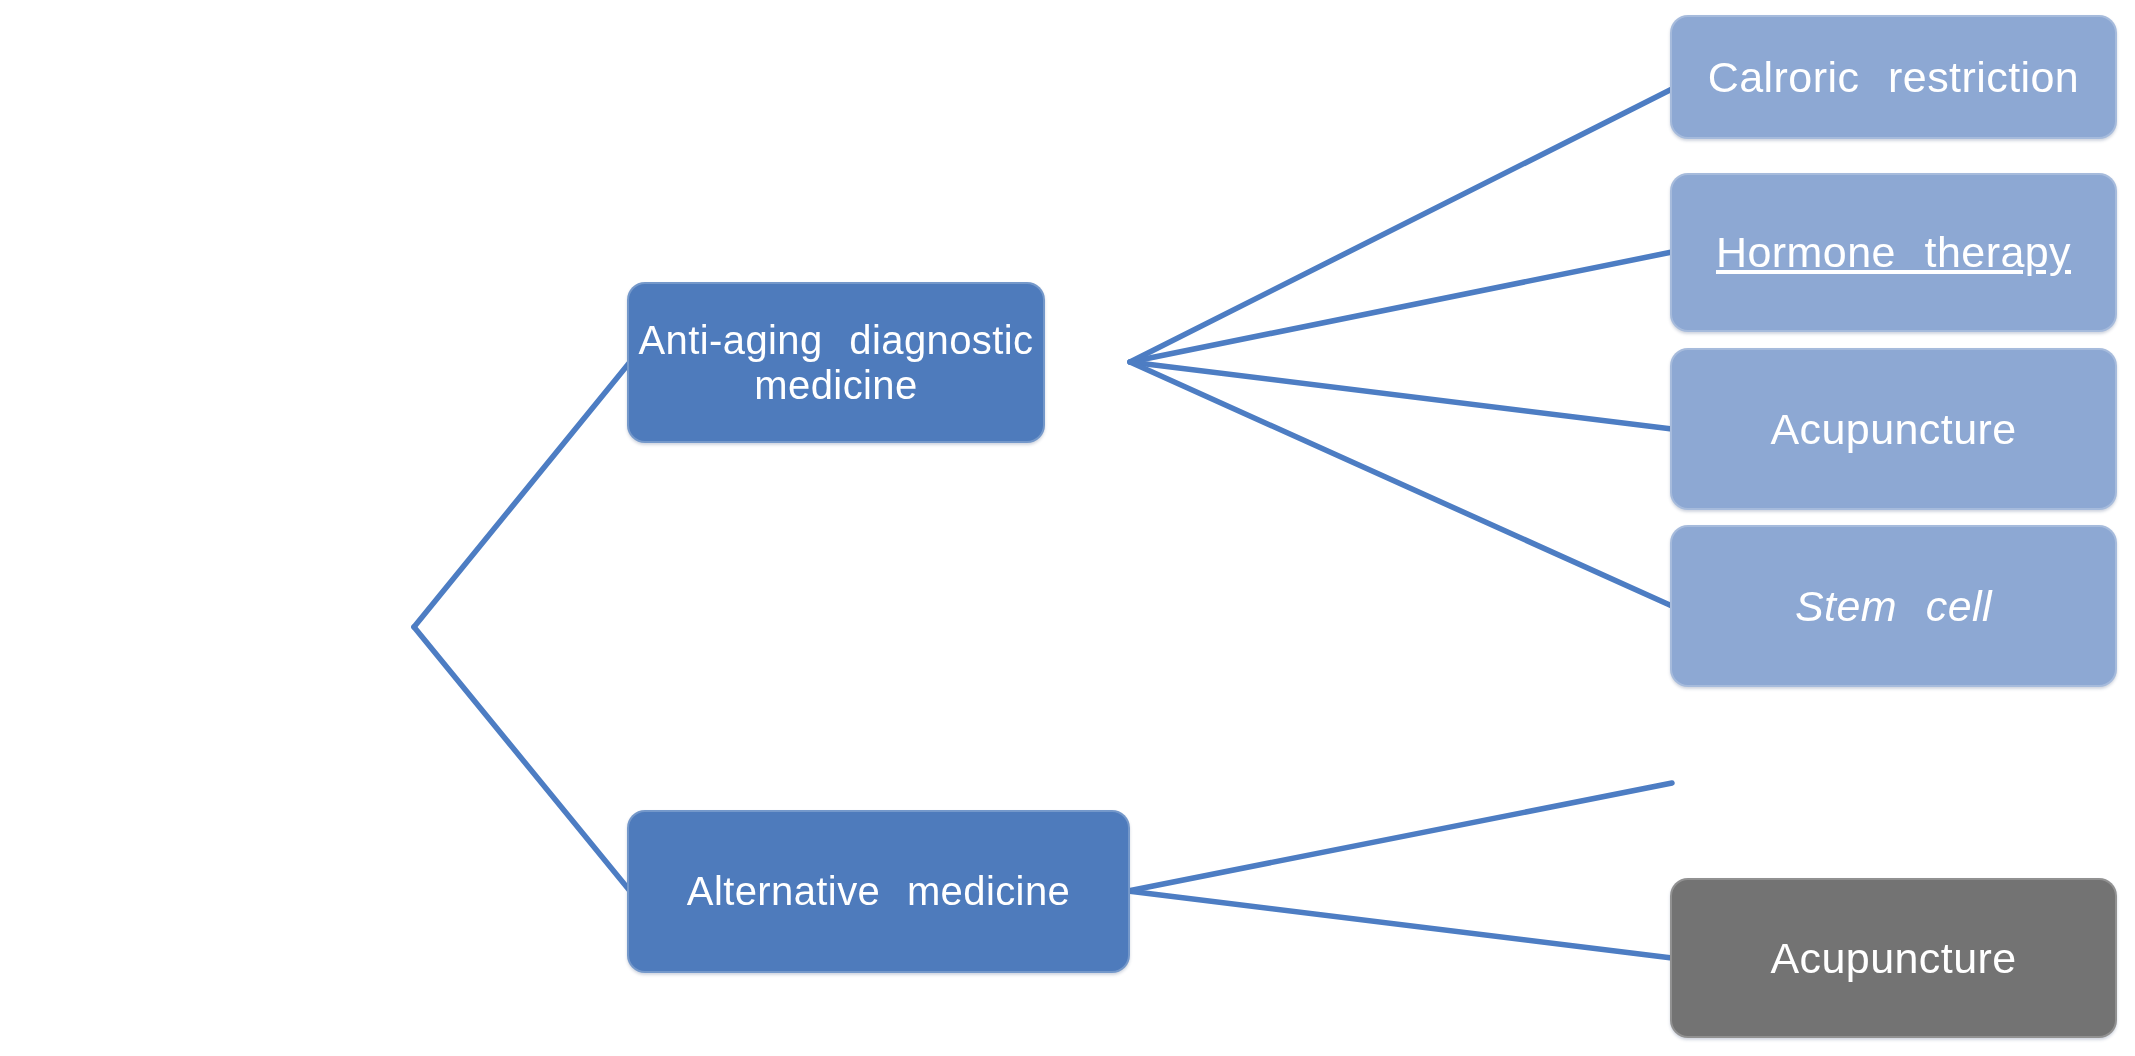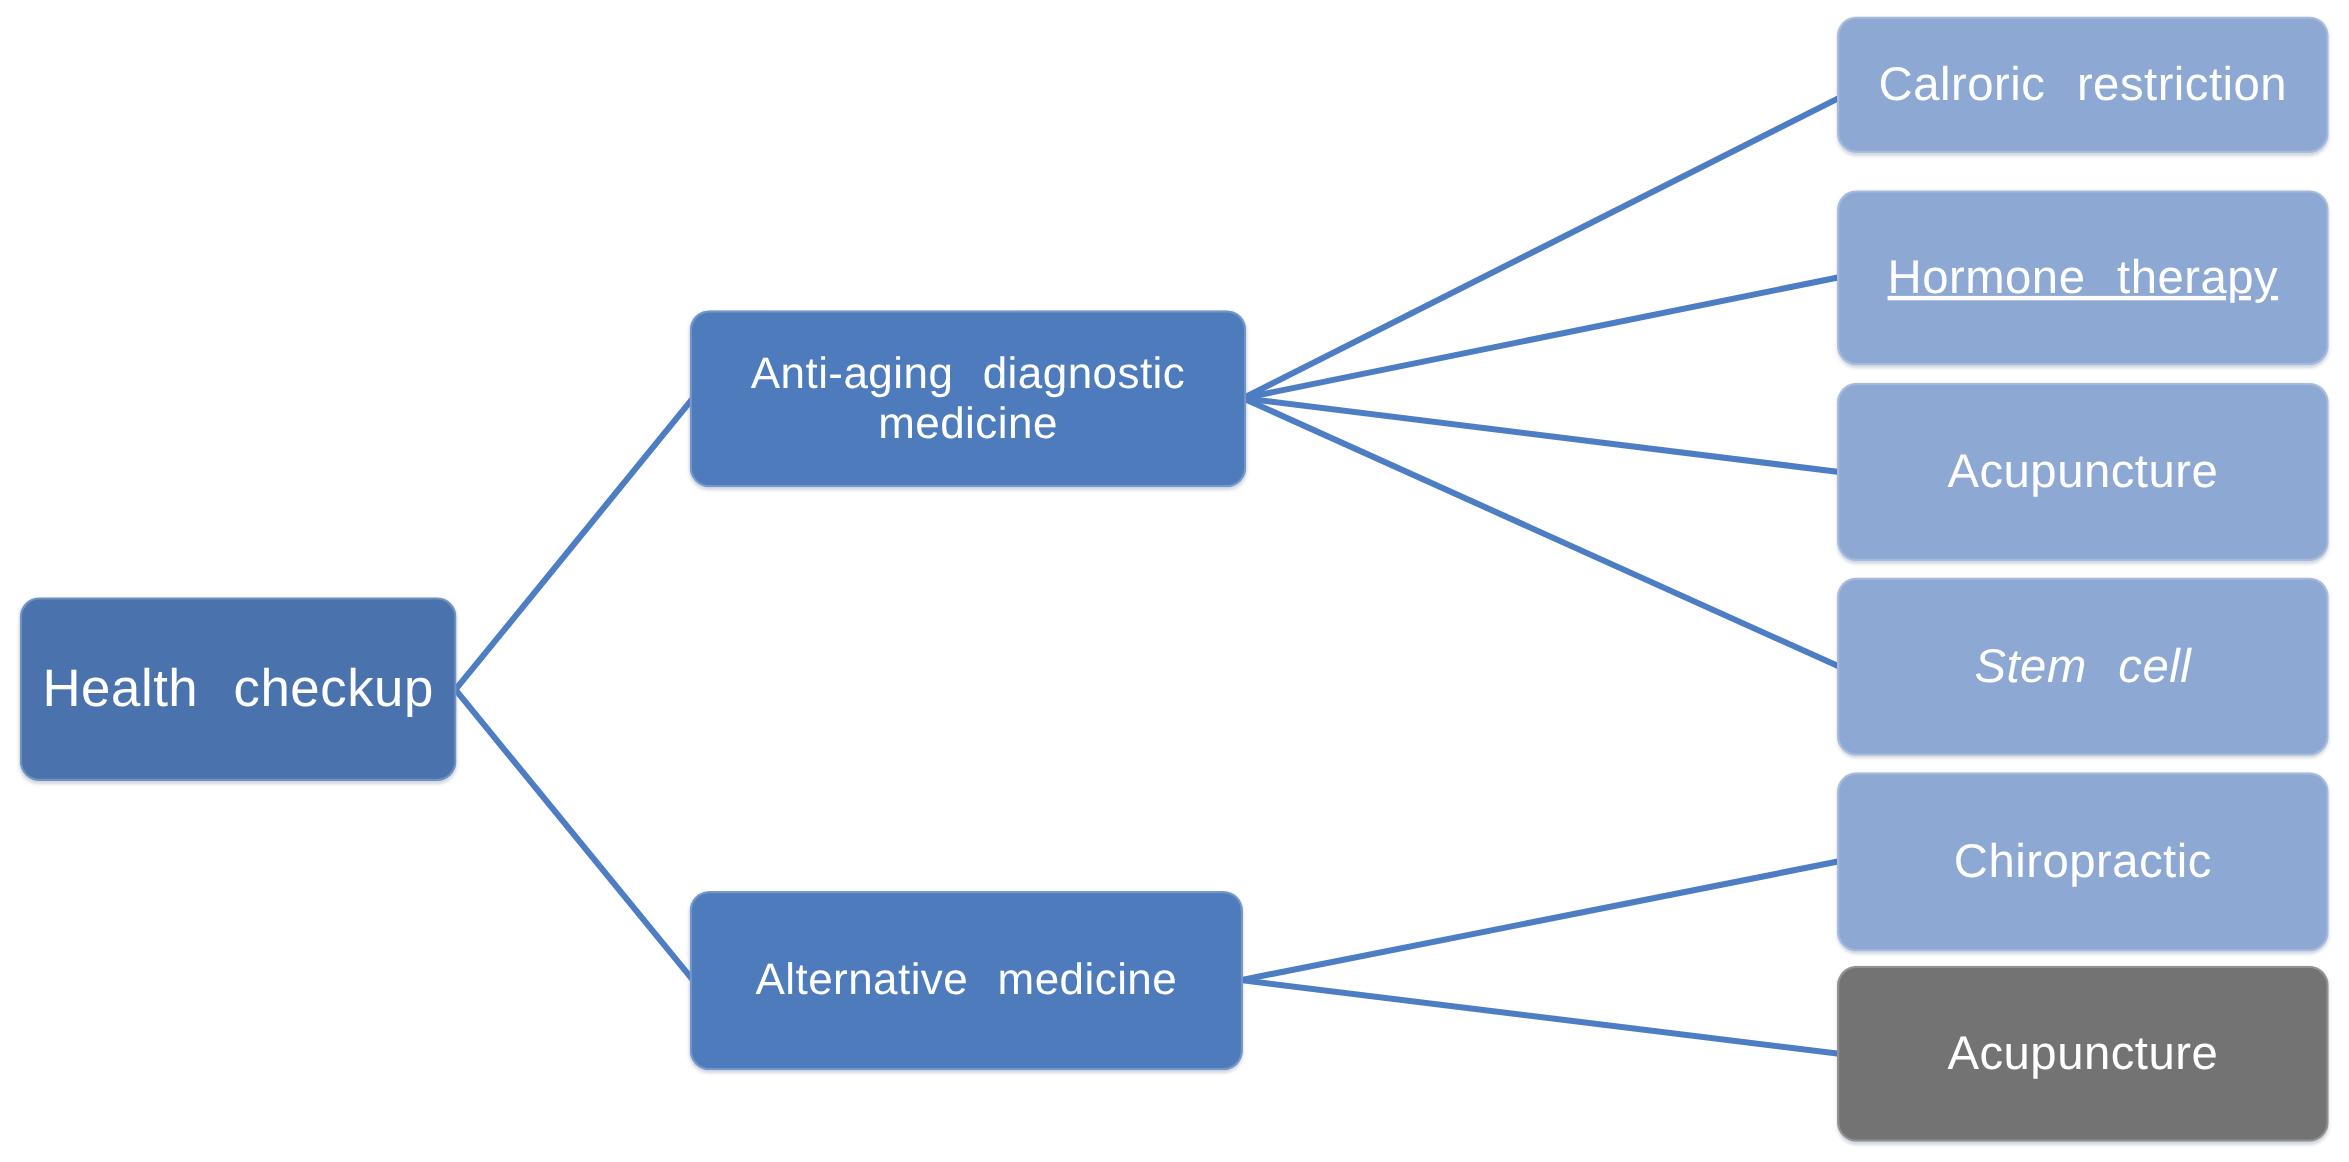--- a/index.html
+++ b/index.html
@@ -36,21 +36,21 @@
     border: 2px solid rgba(255,255,255,0.22);
     box-shadow: 0 2px 3px rgba(70,90,130,0.25);
     box-sizing: border-box;
   }
   .node-root {
     left: 18px; top: 543px;
     width: 397px; height: 167px;
     font-size: 48px;
   }
   .node-branch { font-size: 40px; }
-  .node-branch-1 { left: 627px; top: 282px; width: 506px; height: 161px; }
+  .node-branch-1 { left: 627px; top: 282px; width: 418px; height: 161px; }
   .node-branch-2 { left: 627px; top: 810px; width: 503px; height: 163px; }
   .node-leaf {
     left: 1670px;
     width: 447px;
     font-size: 43px;
   }
   .node-leaf-1 { top: 15px;  height: 124px; }
   .node-leaf-2 { top: 173px; height: 159px; text-decoration: underline; }
   .node-leaf-3 { top: 348px; height: 162px; }
   .node-leaf-4 { top: 525px; height: 162px; font-style: italic; }
@@ -66,23 +66,20 @@
     <line x1="414" y1="627" x2="630" y2="362" stroke-width="5.5" stroke-linecap="round" stroke="#4d7dc3"></line>
     <line x1="414" y1="627" x2="630" y2="891" stroke-width="5.5" stroke-linecap="round" stroke="#4d7dc3"></line>
     <line x1="1130" y1="362" x2="1672" y2="89" stroke-width="5.5" stroke-linecap="round" stroke="#4d7dc3"></line>
     <line x1="1130" y1="362" x2="1672" y2="252" stroke-width="5.5" stroke-linecap="round" stroke="#4d7dc3"></line>
     <line x1="1130" y1="362" x2="1672" y2="429" stroke-width="5.5" stroke-linecap="round" stroke="#4d7dc3"></line>
     <line x1="1130" y1="362" x2="1672" y2="606" stroke-width="5.5" stroke-linecap="round" stroke="#4d7dc3"></line>
     <line x1="1128" y1="891" x2="1672" y2="783" stroke-width="5.5" stroke-linecap="round" stroke="#4d7dc3"></line>
     <line x1="1128" y1="891" x2="1672" y2="958" stroke-width="5.5" stroke-linecap="round" stroke="#4d7dc3"></line>
   </svg>
 
-  <div class="node node-root" style="background-color: rgb(74, 115, 174);">
-    <span>Health checkup</span>
-  </div>
 
   <div class="node node-branch node-branch-1" style="background-color: rgb(78, 123, 188);">
     <span>Anti-aging diagnostic medicine</span>
   </div>
 
   <div class="node node-branch node-branch-2" style="background-color: rgb(78, 123, 188);">
     <span>Alternative medicine</span>
   </div>
 
   <div class="node node-leaf node-leaf-1" style="background-color: rgb(141, 168, 211);">
@@ -94,21 +91,18 @@
   </div>
 
   <div class="node node-leaf node-leaf-3" style="background-color: rgb(141, 168, 211);">
     <span>Acupuncture</span>
   </div>
 
   <div class="node node-leaf node-leaf-4" style="background-color: rgb(141, 168, 211);">
     <span>Stem cell</span>
   </div>
 
-  <div class="node node-leaf node-leaf-5" style="background-color: rgb(141, 168, 211);">
-    <span>Chiropractic</span>
-  </div>
 
   <div class="node node-leaf node-leaf-6" style="background-color: #737373;">
     <span>Acupuncture</span>
   </div>
 
 </div>
 
 </body></html>

